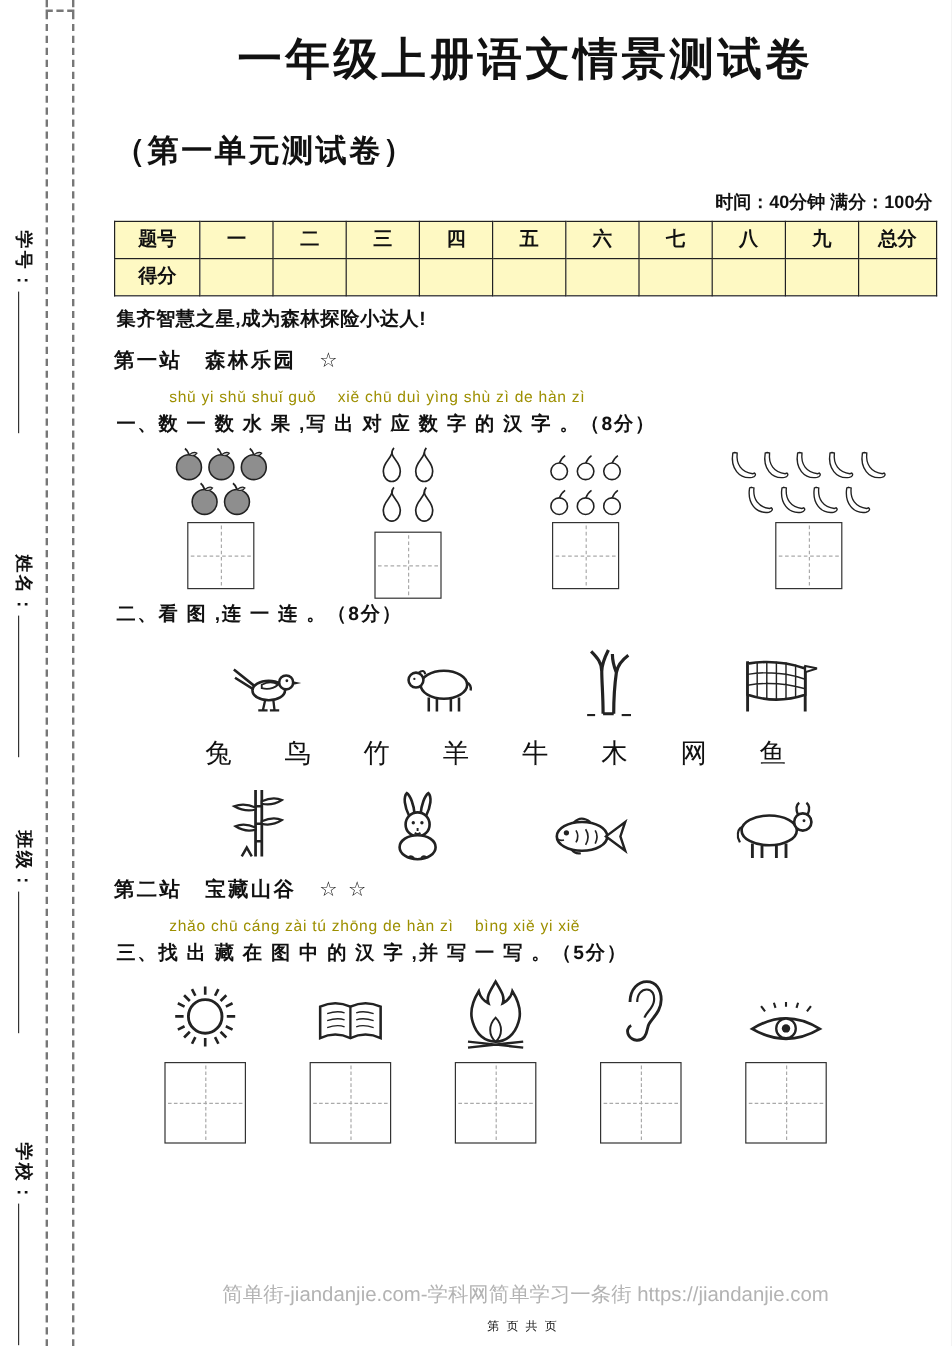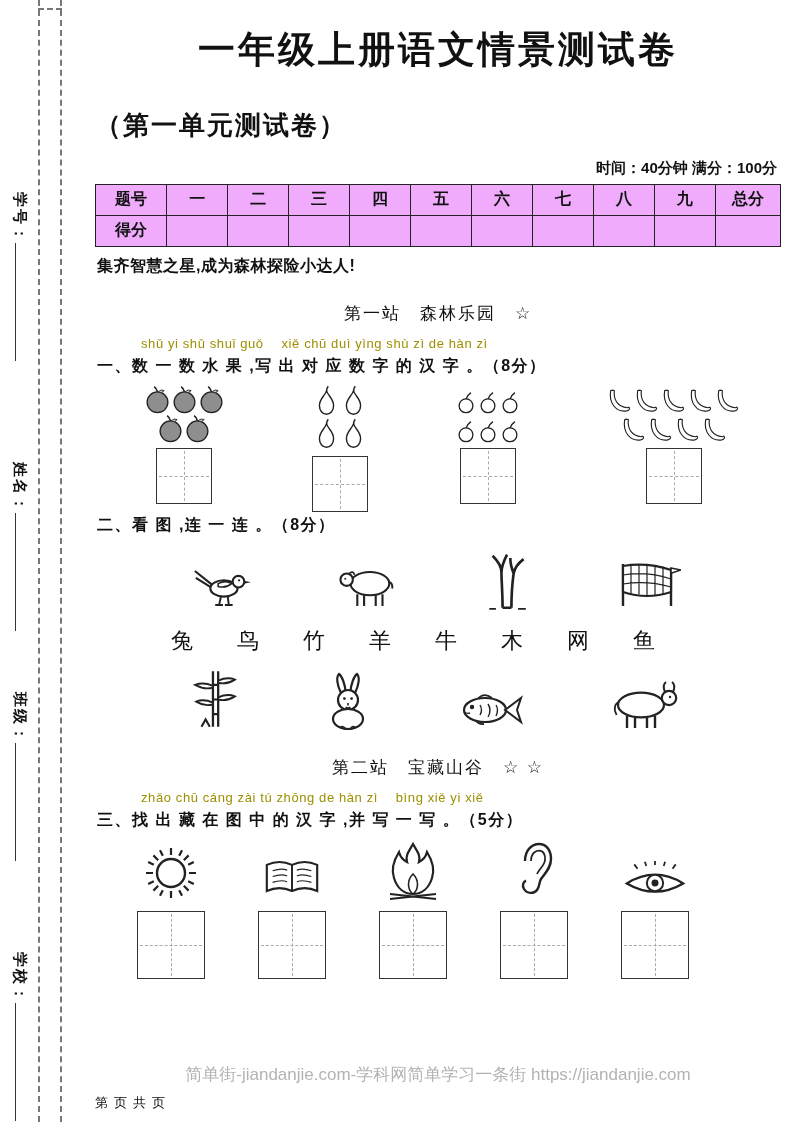--- a/index.html
+++ b/index.html
@@ -15,23 +15,23 @@
   .seal-label { position:absolute; left:30px; transform:rotate(90deg); transform-origin:0 0;
                 white-space:nowrap; font-size:15px; font-weight:700; letter-spacing:2px; }
   .seal-blank { display:inline-block; width:118px; height:1em; border-bottom:1.4px solid #333; vertical-align:baseline; }
 
   
   .content { position:absolute; left:95px; right:12px; top:0; bottom:0; display:flex; flex-direction:column; }
   .title   { text-align:center; font-size:37px; font-weight:900; letter-spacing:3px; }
   .subtitle{ font-size:26px; font-weight:800; letter-spacing:2px; margin-top:8px; }
   .time-info{ text-align:right; font-size:15px; font-weight:700; margin-top:16px; padding-right:4px; }
   .score-table { width:100%; border-collapse:collapse; table-layout:fixed; margin-top:6px; }
-  .score-table td { border:1.6px solid #222; height:31px; text-align:center; font-size:16px; font-weight:600; background:#f0abfc; }
+  .score-table td { border:1.6px solid #222; height:31px; text-align:center; font-size:16px; font-weight:600; background:#fef9c3; }
   .motto   { font-size:16px; font-weight:800; margin:9px 0 0 2px; letter-spacing:0.5px; }
-  .station { text-align:center; font-size:17px; font-weight:400; letter-spacing:2px; margin-top:25px; }
+  .station { font-size:17px; font-weight:700; letter-spacing:2px; margin-top:12px; }
   .pinyin  { color:#9d8f00; font-size:13px; margin:10px 0 0 46px; letter-spacing:0.6px; white-space:pre-wrap; }
   .qtext   { font-size:16px; font-weight:700; margin:3px 0 0 2px; letter-spacing:1.5px; }
 
   
   .fruit-row   { display:flex; justify-content:space-between; align-items:flex-start; margin:8px 36px 0 46px; }
   .fruit-group { display:flex; flex-direction:column; align-items:center; gap:5px; }
   .cluster { display:flex; flex-wrap:wrap; justify-content:center; align-items:flex-end; min-height:58px; }
   .cluster-apples  { width:86px; }
   .cluster-pears   { width:64px; }
   .cluster-cherries{ width:68px; }
@@ -45,21 +45,21 @@
   .match-row { display:flex; justify-content:space-between; align-items:flex-end; margin:12px 100px 0 96px; }
   .match-img { display:inline-flex; align-items:flex-end; }
   .char-row  { display:flex; justify-content:space-between; margin:20px 126px 4px 76px; }
   .hanzi { font-size:22px; font-weight:500; line-height:1; }
 
   
   .find-row  { display:flex; justify-content:space-between; align-items:flex-end; margin:10px 92px 0 42px; }
   .find-item { display:flex; flex-direction:column; align-items:center; gap:10px; }
 
   .footer { margin-top:auto; text-align:center; color:#b3b3b3; font-size:17px; }
-  .pageno { font-size:13px; letter-spacing:6px; margin:8px 0 10px; }
+  .pageno { text-align:center; font-size:10px; letter-spacing:6px; margin:8px 0 10px; }
 
   svg { display:block; }
 </style>
 </head>
 <body>
 
 <div class="sheet">
 
   <div class="dash-v dash1"></div>
   <div class="dash-v dash2"></div>

